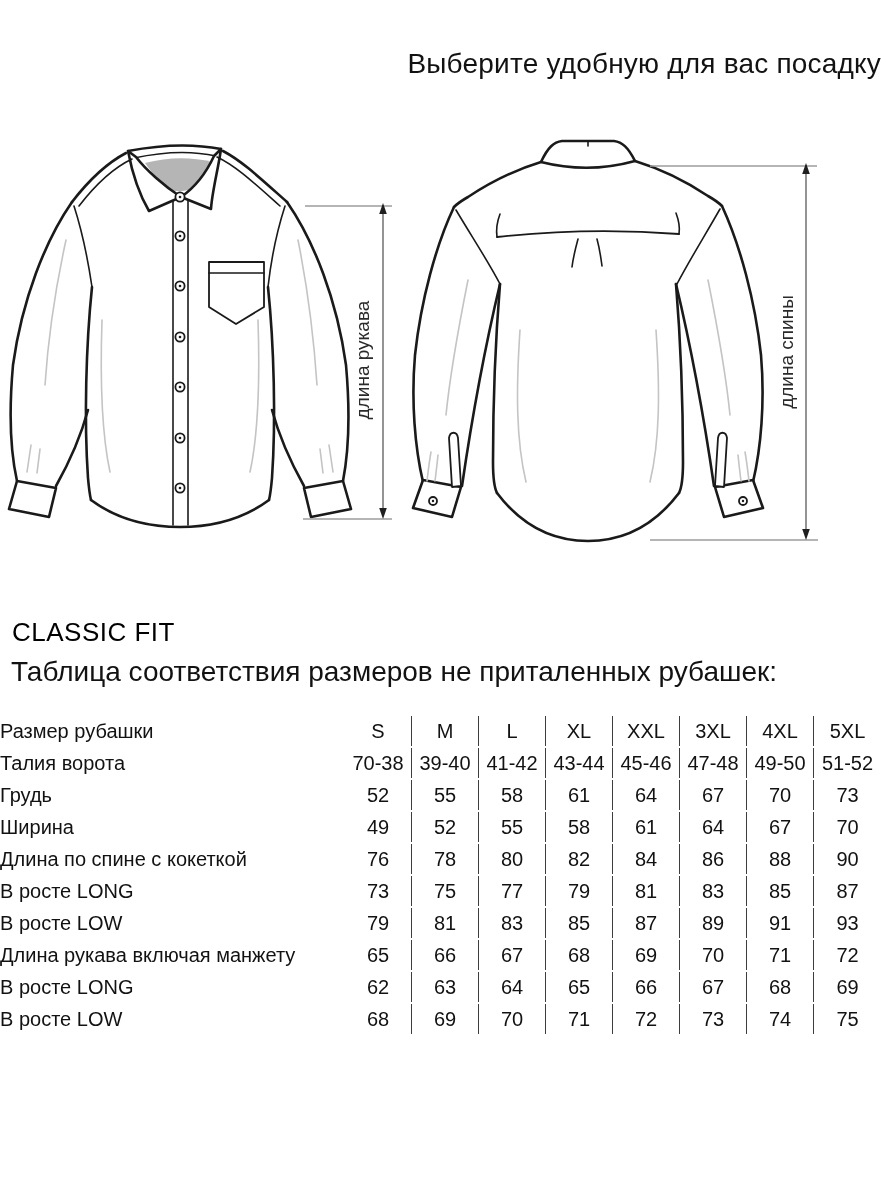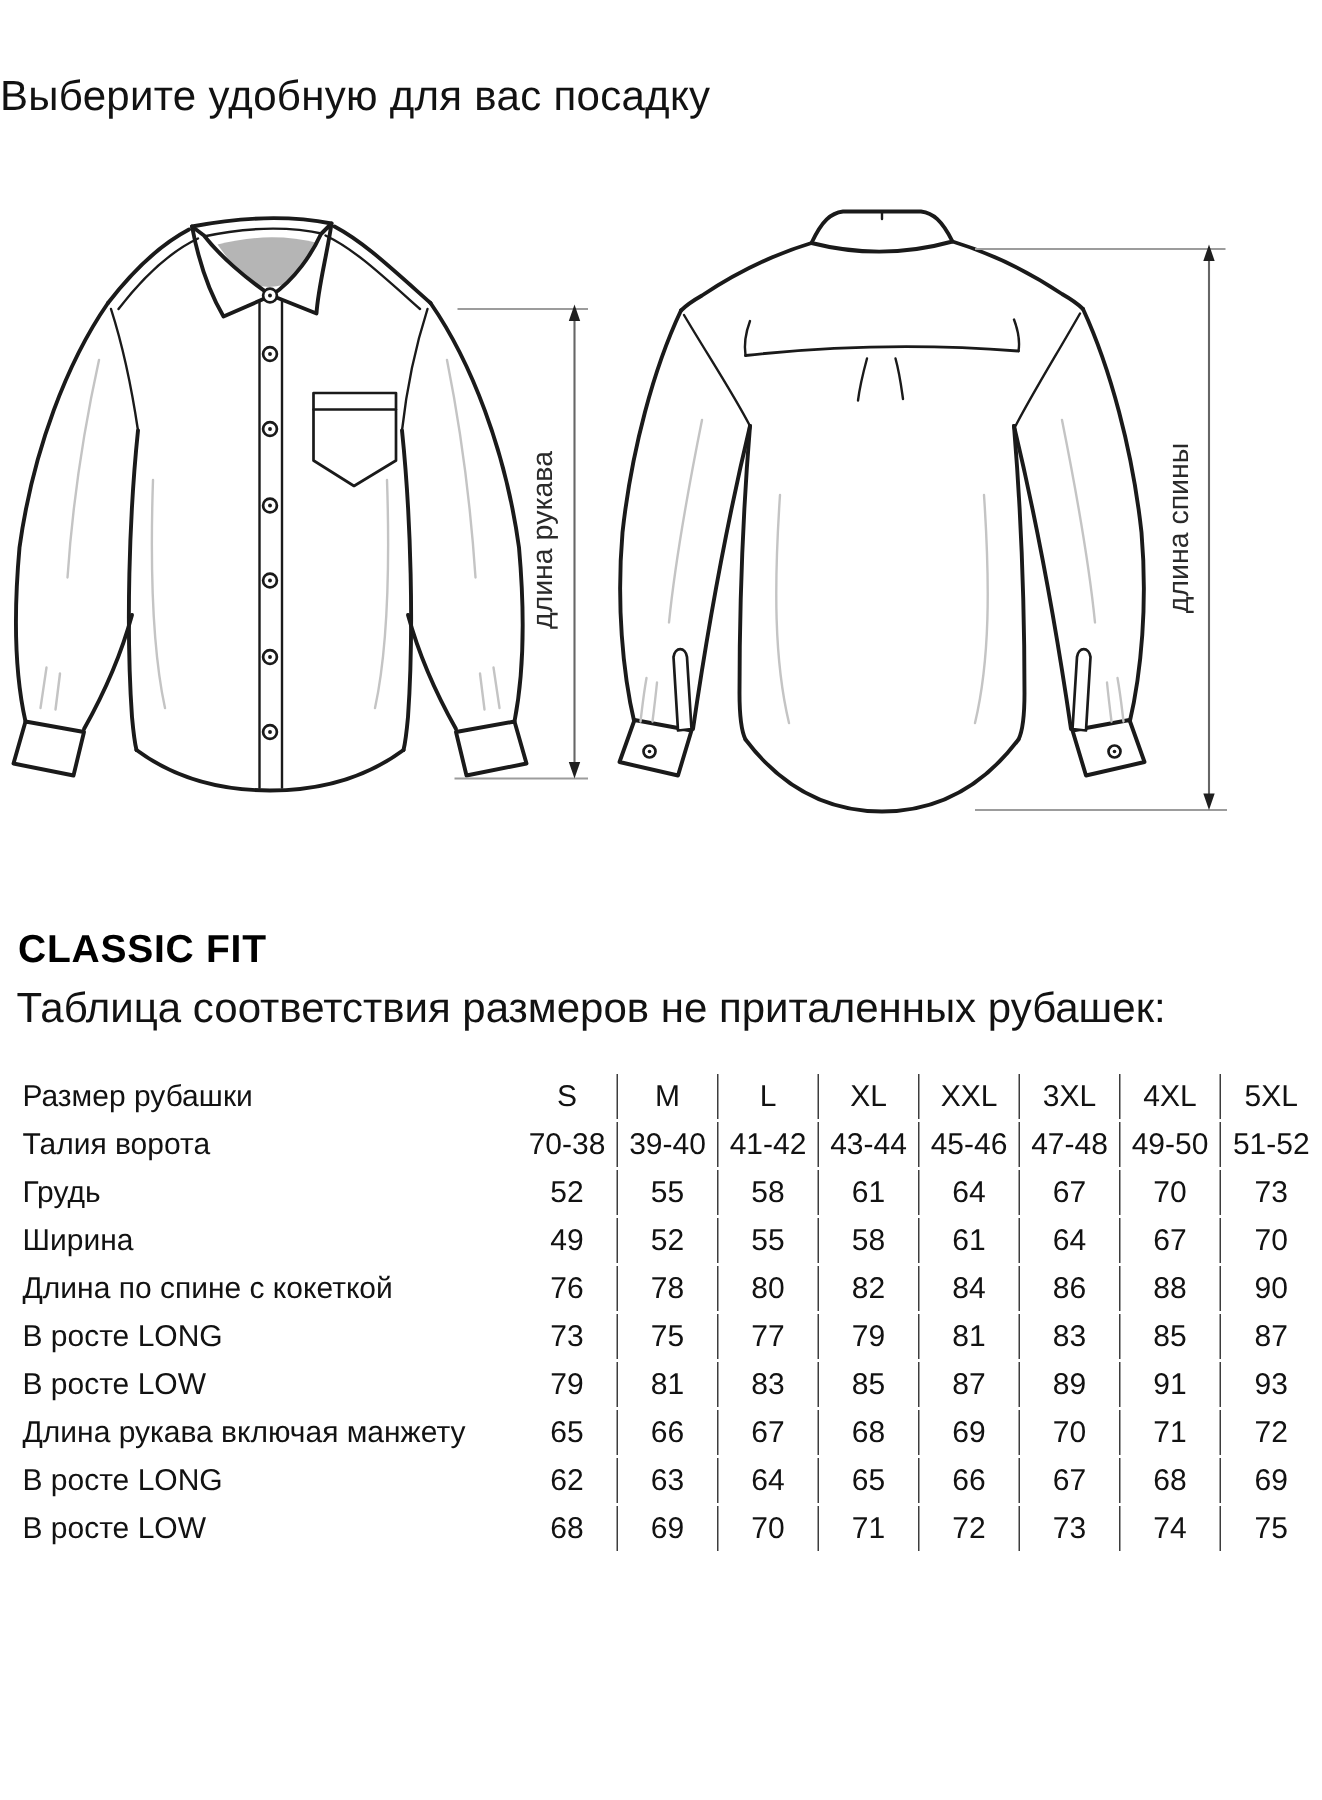--- a/index.html
+++ b/index.html
@@ -1,46 +1,46 @@
 <!DOCTYPE html>
 <html style="--ink: #1a1a1a; --drape: #c4c4c4; --shade: #b5b5b5; --dim: #666666; --tick: #9c9c9c; --arrowhead: #1f1f1f; --divider: #3d3d3d; --text: #121212;"><head>
 <meta charset="utf-8">
 <style>
   :root { --ink:#1a1a1a; --drape:#c4c4c4; --shade:#b5b5b5; --dim:#666666; --tick:#9c9c9c;
           --arrowhead:#1f1f1f; --divider:#3d3d3d; --text:#121212; }
   * { margin:0; padding:0; box-sizing:border-box; }
   html,body { background:#ffffff; }
   .page { position:relative; width:881px; height:1200px; background:#fff; overflow:hidden;
           font-family:"Liberation Sans", sans-serif; color:var(--text); }
-  .page-title { position:absolute; left:0; top:48px; width:881px; text-align:left;
+  .page-title { position:absolute; left:0; top:48px; width:881px; text-align:right;
                 font-size:28px; font-weight:400; letter-spacing:0.2px; color:var(--text); }
   .diagram-svg { position:absolute; left:0; top:0; width:881px; height:600px; }
   .outline { fill:none; stroke:var(--ink); stroke-width:2.6; stroke-linecap:round; stroke-linejoin:round; }
   .outline-fill { fill:#ffffff; stroke:var(--ink); stroke-width:2.6; stroke-linejoin:round; }
   .mid  { fill:none; stroke:var(--ink); stroke-width:1.9; stroke-linecap:round; }
   .thin { fill:none; stroke:var(--ink); stroke-width:1.6; stroke-linecap:round; }
   .thin-fill { fill:#ffffff; stroke:var(--ink); stroke-width:1.8; stroke-linejoin:round; }
   .shade { fill:var(--shade); stroke:none; }
   .drape { fill:none; stroke:var(--drape); stroke-width:1.6; stroke-linecap:round; }
   .dim-line { stroke:var(--dim); stroke-width:1.4; }
   .dim-tick { stroke:var(--tick); stroke-width:1.3; }
   .arrowhead { fill:var(--arrowhead); }
   .btn-dot { fill:var(--ink); }
   .vlabel { position:absolute; width:170px; height:26px; line-height:26px; text-align:center;
             transform:rotate(-90deg); font-size:19px; color:#2a2a2a; }
   .vlabel-sleeve { left:278px; top:347px; }
   .vlabel-back   { left:702px; top:339px; }
-  .section-heading { position:absolute; left:12px; top:617px; font-size:26px; font-weight:700;
+  .section-heading { position:absolute; left:12px; top:617px; font-size:26px; font-weight:400;
                      letter-spacing:0.5px; color:#000; }
   .section-subtitle { position:absolute; left:11px; top:656px; font-size:28px; color:var(--text); }
   .size-table { position:absolute; left:0; top:714px; width:881px; table-layout:fixed;
                 border-collapse:separate; border-spacing:0 2px; font-size:20px; color:var(--text); }
   .size-table td { height:30px; padding:0; vertical-align:middle; text-align:center;
                    overflow:hidden; white-space:nowrap; }
-  .size-table td.row-label { width:345px; text-align:left; padding-left:15px; }
+  .size-table td.row-label { width:345px; text-align:left; }
   .size-table td.divider { border-right:1.6px solid var(--divider); }
 </style>
 </head>
 <body>
 
 <div class="page">
 
   <div class="page-title">Выберите удобную для вас посадку</div>
 
   <svg class="diagram-svg" viewBox="0 0 881 600">

